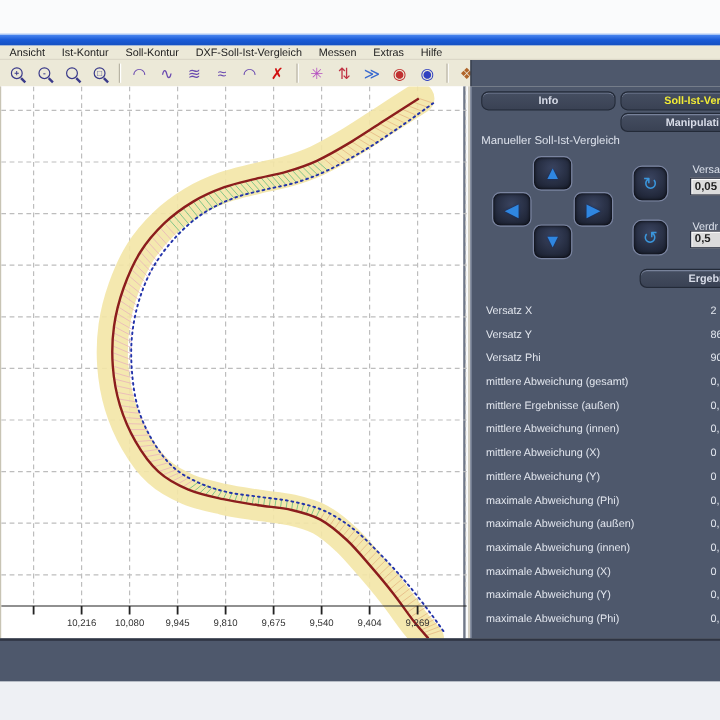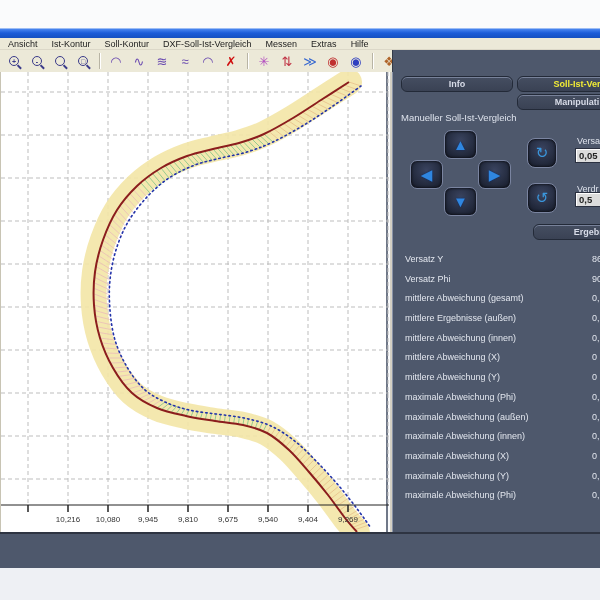--- a/index.html
+++ b/index.html
@@ -368,20 +368,24 @@
 
     <div class="fld-label" style="left:184px; top:64px;">Versa</div>
     <div class="fld" style="left:182px; top:76px;">0,05</div>
     <div class="fld-label" style="left:184px; top:112px;">Verdr</div>
     <div class="fld" style="left:182px; top:120px;">0,5</div>
 
     <div class="tab" style="left:140px; top:152px; width:120px;">Ergebnis</div>
 
     <div id="results">
         <div class="res-row">
+          <span class="res-label">Versatz X</span>
+          <span class="res-value">2</span>
+        </div>
+        <div class="res-row">
           <span class="res-label">Versatz Y</span>
           <span class="res-value">86</span>
         </div>
         <div class="res-row">
           <span class="res-label">Versatz Phi</span>
           <span class="res-value">90</span>
         </div>
         <div class="res-row">
           <span class="res-label">mittlere Abweichung (gesamt)</span>
           <span class="res-value">0,</span>

